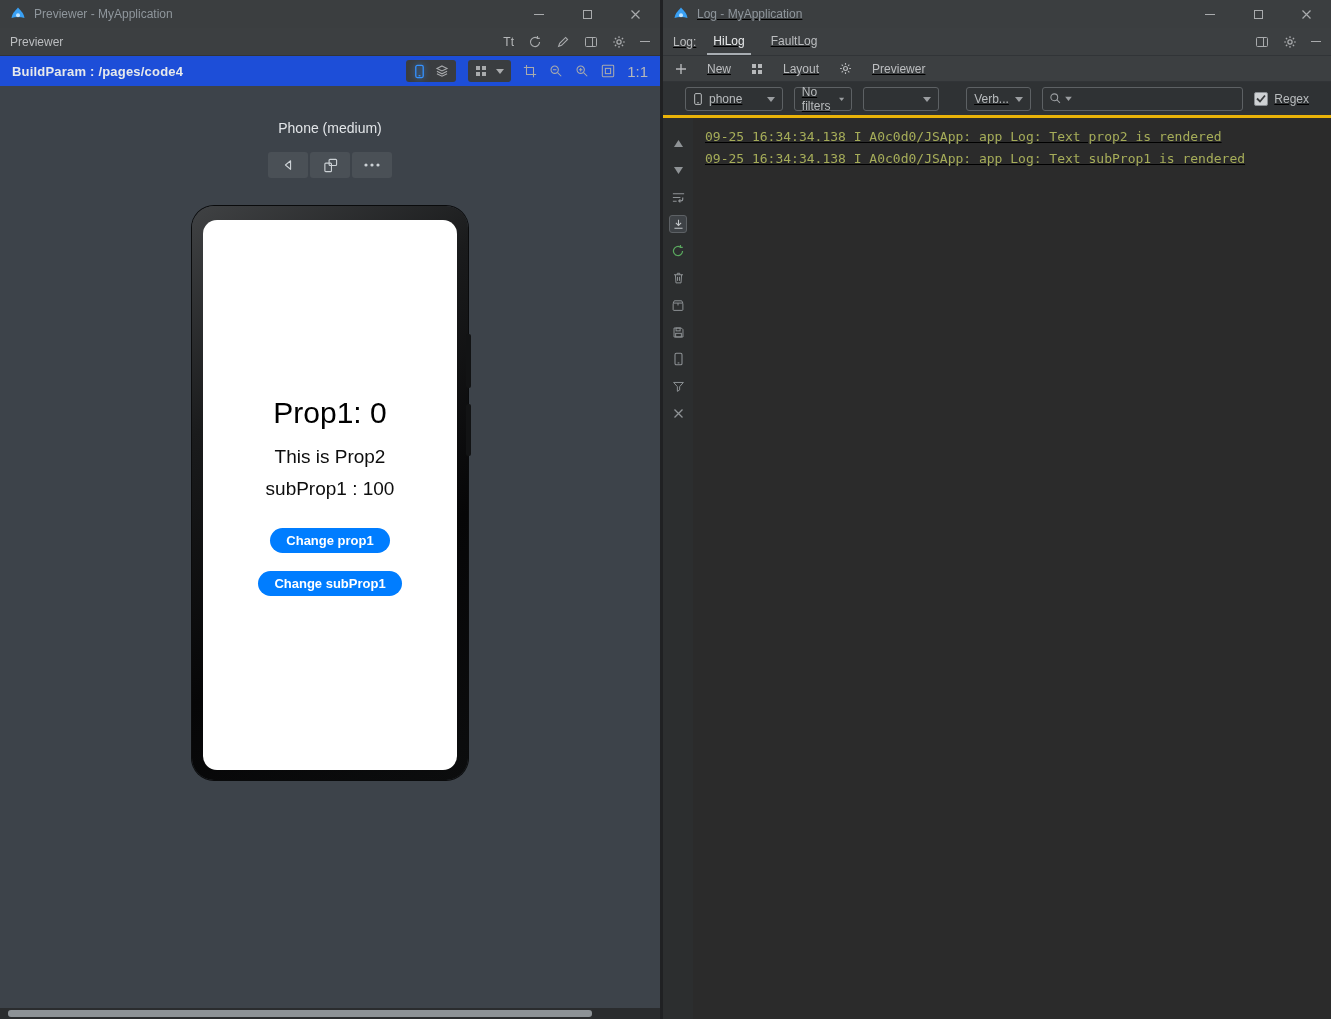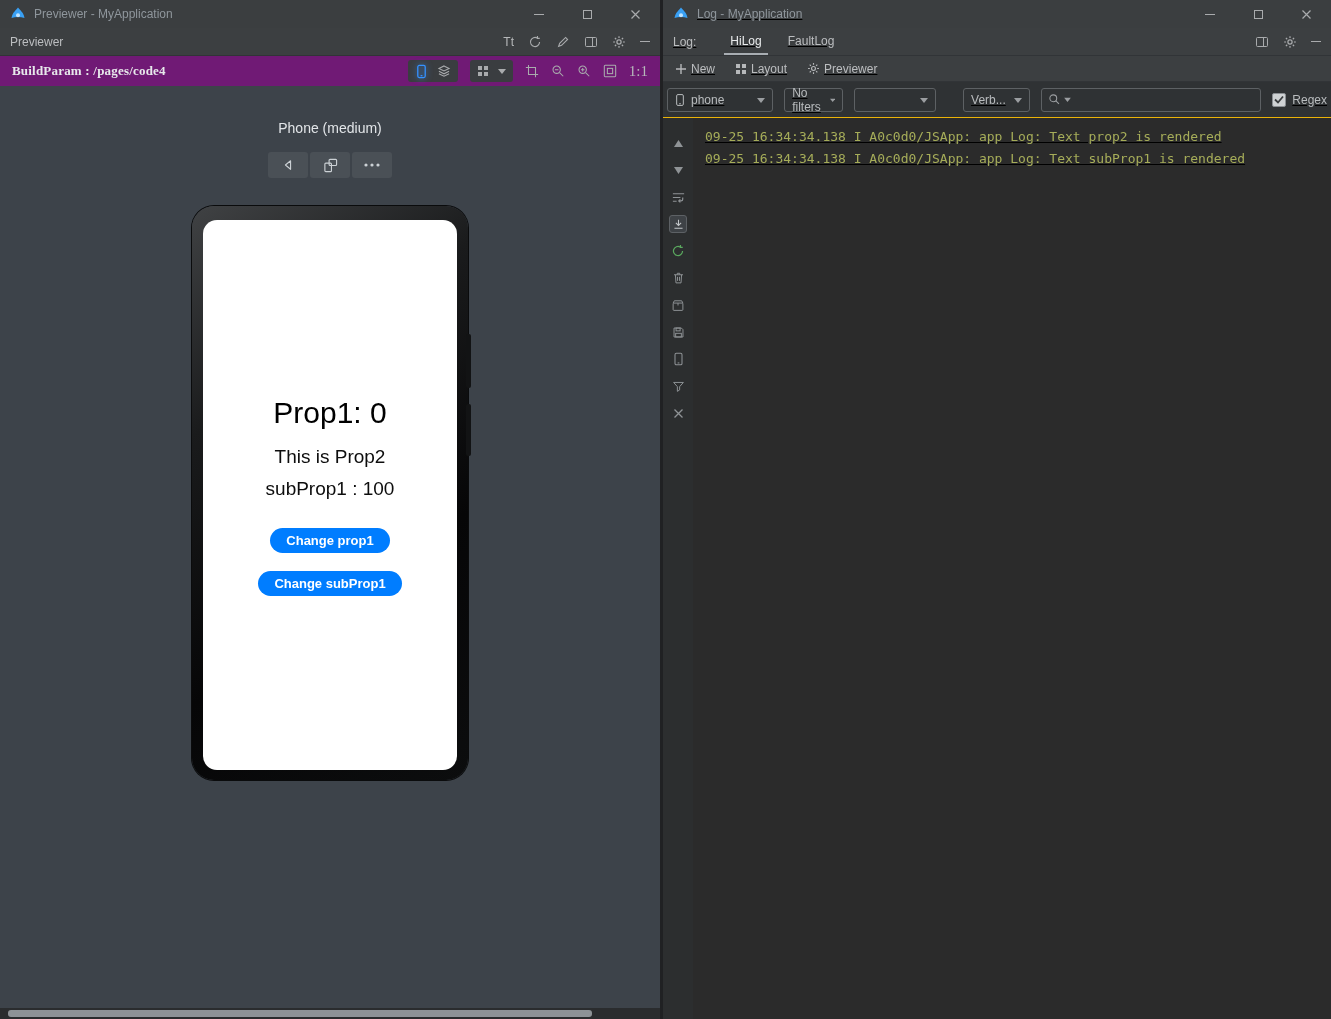--- a/index.html
+++ b/index.html
@@ -25,21 +25,21 @@
 
   
   .panelbar{height:28px;flex:none;background:#3c3f41;border-bottom:1px solid #313437;display:flex;align-items:center;padding:0 10px;}
   .panelbar .label{font-size:12px;color:#bcbec0;}
   .tools{margin-left:auto;display:flex;align-items:center;gap:14px;}
   .tools .grp{display:flex;gap:14px;}
   .tool{color:#a9abad;font-size:12px;display:flex;align-items:center;justify-content:center;}
   .tool-txt{font-size:12px;color:#b6b8ba;}
 
   
-  .buildbar{height:30px;flex:none;background:#701a75;display:flex;align-items:center;padding:0 12px;font-family:Liberation Serif, serif;}
+  .buildbar{height:30px;flex:none;background:#1d4ed8;display:flex;align-items:center;padding:0 12px;}
   .buildbar .bp{font-size:13px;color:#e7e9eb;font-weight:600;letter-spacing:.2px;}
   .build-tools{margin-left:auto;display:flex;align-items:center;gap:12px;}
   .pill{background:#3a3d40;border-radius:3px;height:22px;display:flex;align-items:center;padding:0 7px;gap:9px;}
   .zoom-label{font-size:15px;color:#b6b8ba;}
 
   
   .canvas{flex:1;background:#3d434a;display:flex;flex-direction:column;align-items:center;overflow:hidden;}
   .devlabel{margin-top:34px;color:#e2e5e8;font-size:14px;}
   .devctls{margin-top:16px;display:flex;gap:2px;}
   .devbtn{width:40px;height:26px;background:#4a5056;border-radius:3px;display:flex;align-items:center;justify-content:center;color:#ccd1d5;}
@@ -57,29 +57,29 @@
   .subprop{margin-top:10px;font-size:19px;color:#0d0d0d;}
   .hbtn{margin-top:28px;height:25px;padding:0 16px;border:none;border-radius:13px;background:var(--accent);
         color:#fff;font-size:13px;font-weight:700;font-family:inherit;}
   .hbtn.second{margin-top:18px;}
 
   .hscroll{height:11px;flex:none;background:#2a2c2e;position:relative;}
   .hthumb{position:absolute;left:8px;top:2px;width:584px;height:7px;border-radius:3px;background:#8d9296;}
 
   
   .tabbar{height:28px;flex:none;background:#3c3f41;border-bottom:1px solid #313437;display:flex;align-items:stretch;padding:0 10px;}
-  .loglabel{font-size:12px;color:#bcbec0;margin-right:28px;align-self:center;}
+  .loglabel{font-size:12px;color:#bcbec0;margin-right:11px;align-self:center;}
   .tab{display:flex;align-items:center;padding:0 6px;margin-right:14px;font-size:12px;color:#bcbec0;border-bottom:2px solid transparent;}
   .tab.active{color:#e9ebec;border-bottom-color:#a8adb2;}
   .tabbar .tools{align-self:center;}
 
   .logtoolbar{height:26px;flex:none;background:#3c3f41;border-bottom:1px solid #313437;display:flex;align-items:center;gap:20px;padding:0 12px;}
-  .tbitem{display:flex;align-items:center;gap:4px;color:#bcbec0;font-size:12px;}
-
-  .filterbar{height:36px;flex:none;background:#2f3234;border-bottom:1px solid #eab308;display:flex;align-items:center;gap:11px;padding:0 4px;}
+  .tbitem{display:flex;align-items:center;gap:20px;color:#bcbec0;font-size:12px;}
+
+  .filterbar{height:36px;flex:none;background:#2f3234;border-bottom:3px solid #eab308;display:flex;align-items:center;gap:11px;padding:0 22px;}
   .sel{height:24px;border:1px solid #5d6164;border-radius:3px;display:flex;align-items:center;gap:6px;padding:0 7px;color:#b9bcbe;font-size:12px;background:transparent;}
   .sel .chev{margin-left:auto;}
   .w-device{width:112px;}
   .w-filter{width:62px;}
   .w-empty{width:86px;}
   .w-level{width:70px;margin-left:16px;}
   .search{width:234px;height:24px;border:1px solid #5d6164;border-radius:3px;display:flex;align-items:center;padding:0 6px;gap:3px;}
   .search input{flex:1;min-width:0;background:transparent;border:none;outline:none;color:#d0d3d5;font-size:12px;font-family:inherit;}
   .regex{display:flex;align-items:center;gap:6px;color:#b9bcbe;font-size:12px;}
   .cb{width:14px;height:14px;background:#cfd2d4;border:1px solid #8b8f93;border-radius:2px;display:flex;align-items:center;justify-content:center;flex:none;}

